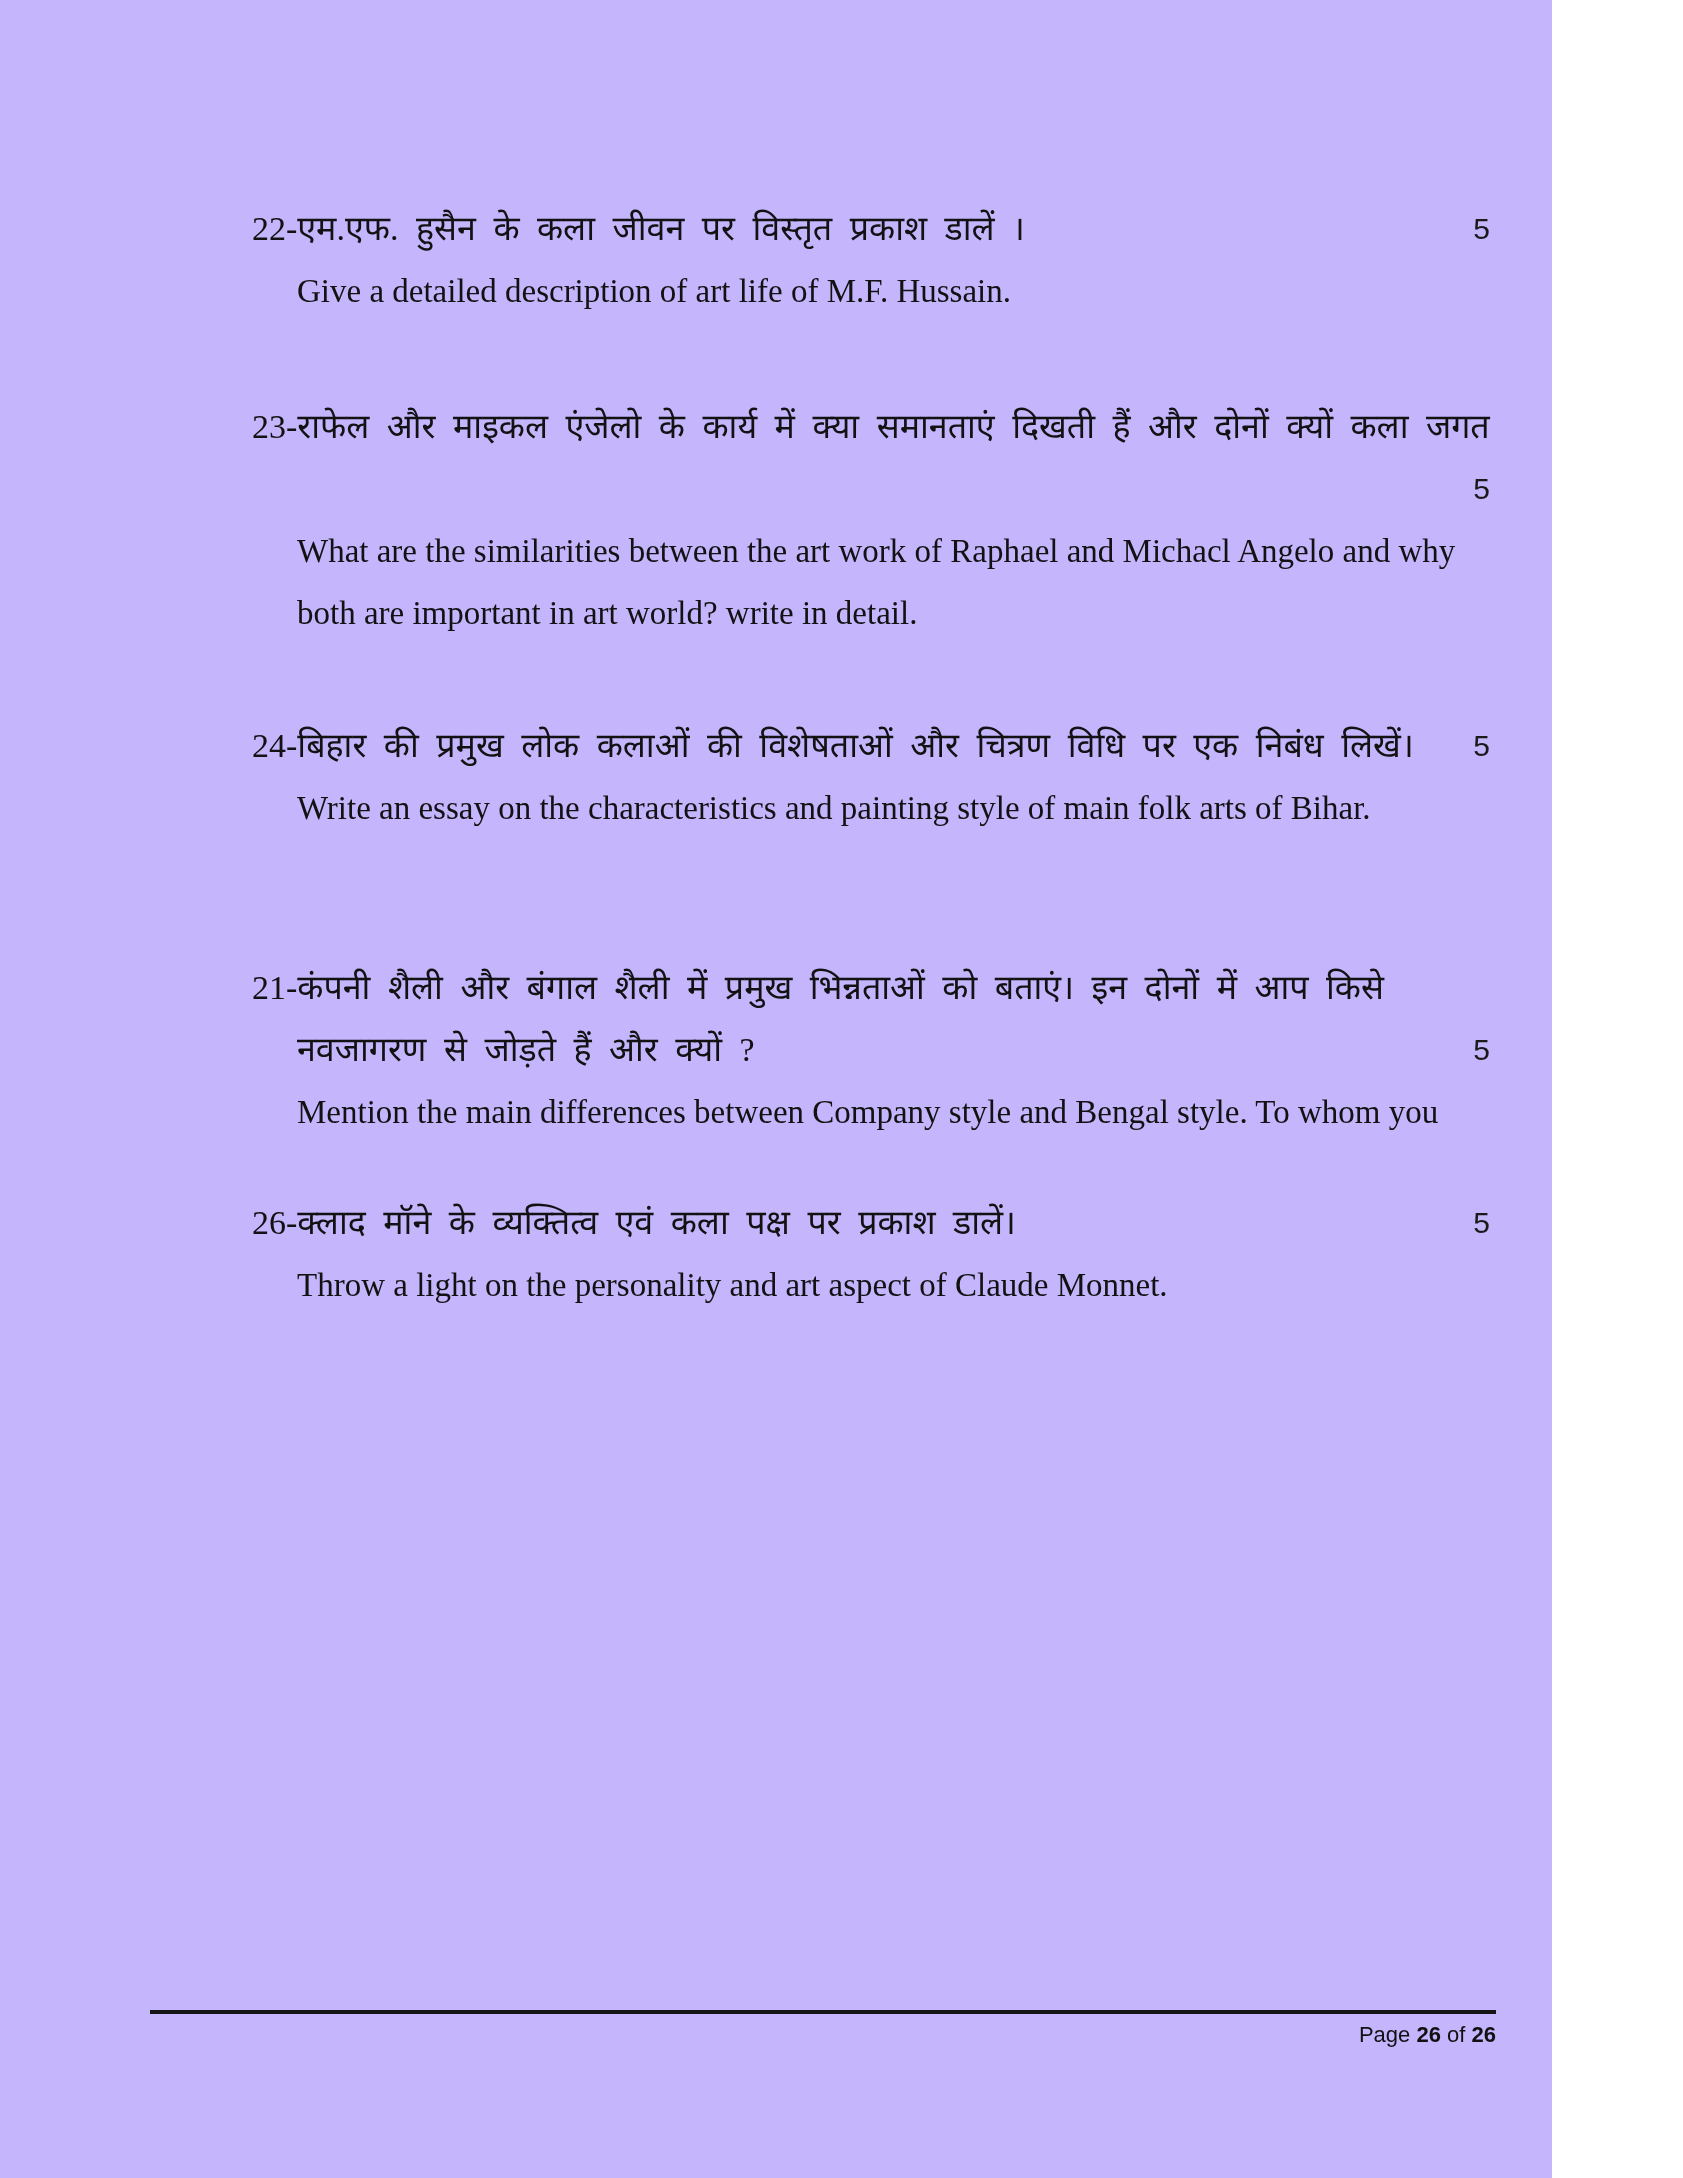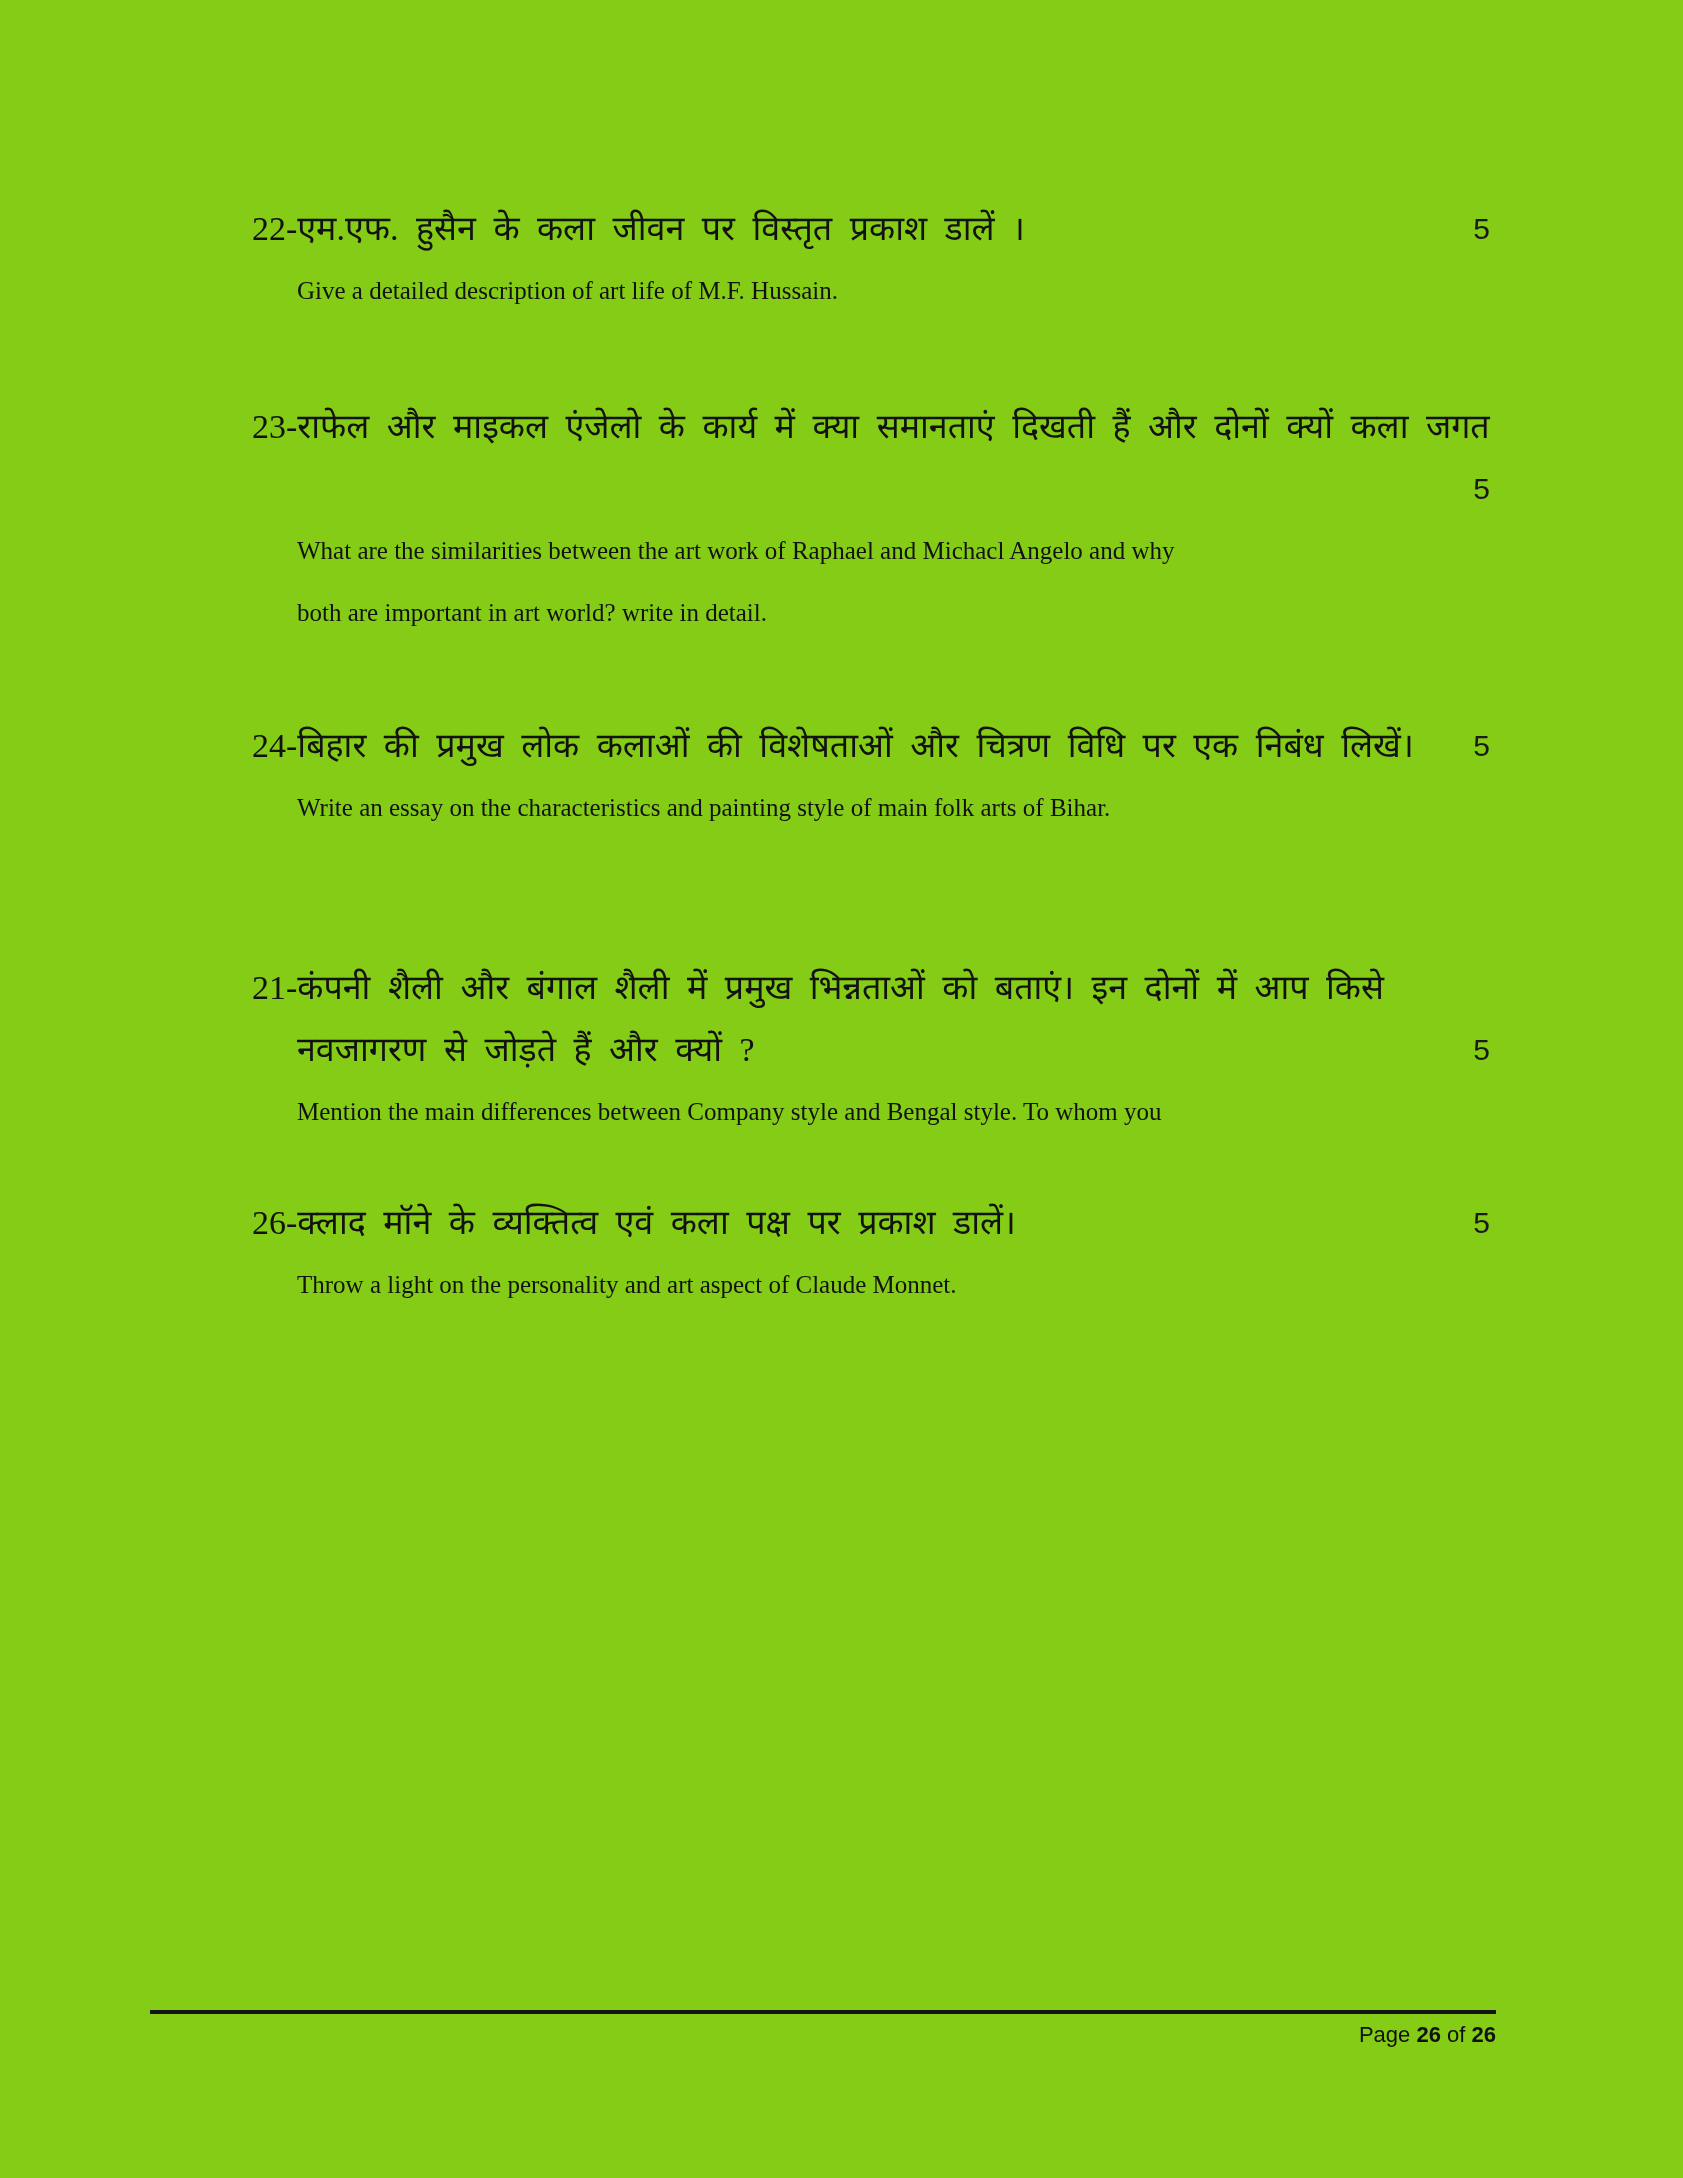--- a/index.html
+++ b/index.html
@@ -1,20 +1,20 @@
 <!DOCTYPE html>
 <html><head>
 <meta charset="utf-8">
 <style>
   html, body { margin: 0; padding: 0; background: #ffffff; }
   .page {
     position: relative;
-    width: 1683px;
+    width: 1552px;
     height: 2178px;
-    background: #84cc16;
+    background: #c4b5fd;
     color: #121212;
     font-family: "Liberation Serif", serif;
     overflow: hidden;
   }
   .question {
     position: absolute;
     left: 252px;
     width: 1238px;
   }
   .line {
@@ -22,21 +22,21 @@
     height: 62px;
     line-height: 62px;
     white-space: nowrap;
   }
   .line.cont { padding-left: 45px; }
   .hindi .txt {
     font-size: 34px;
     word-spacing: 9px;
   }
   .english .txt {
-    font-size: 25px;
+    font-size: 33px;
   }
   .marks {
     position: absolute;
     right: 0;
     top: 0;
     height: 62px;
     line-height: 62px;
     font-family: "Liberation Sans", sans-serif;
     font-size: 30px;
     color: #1a1a1a;

